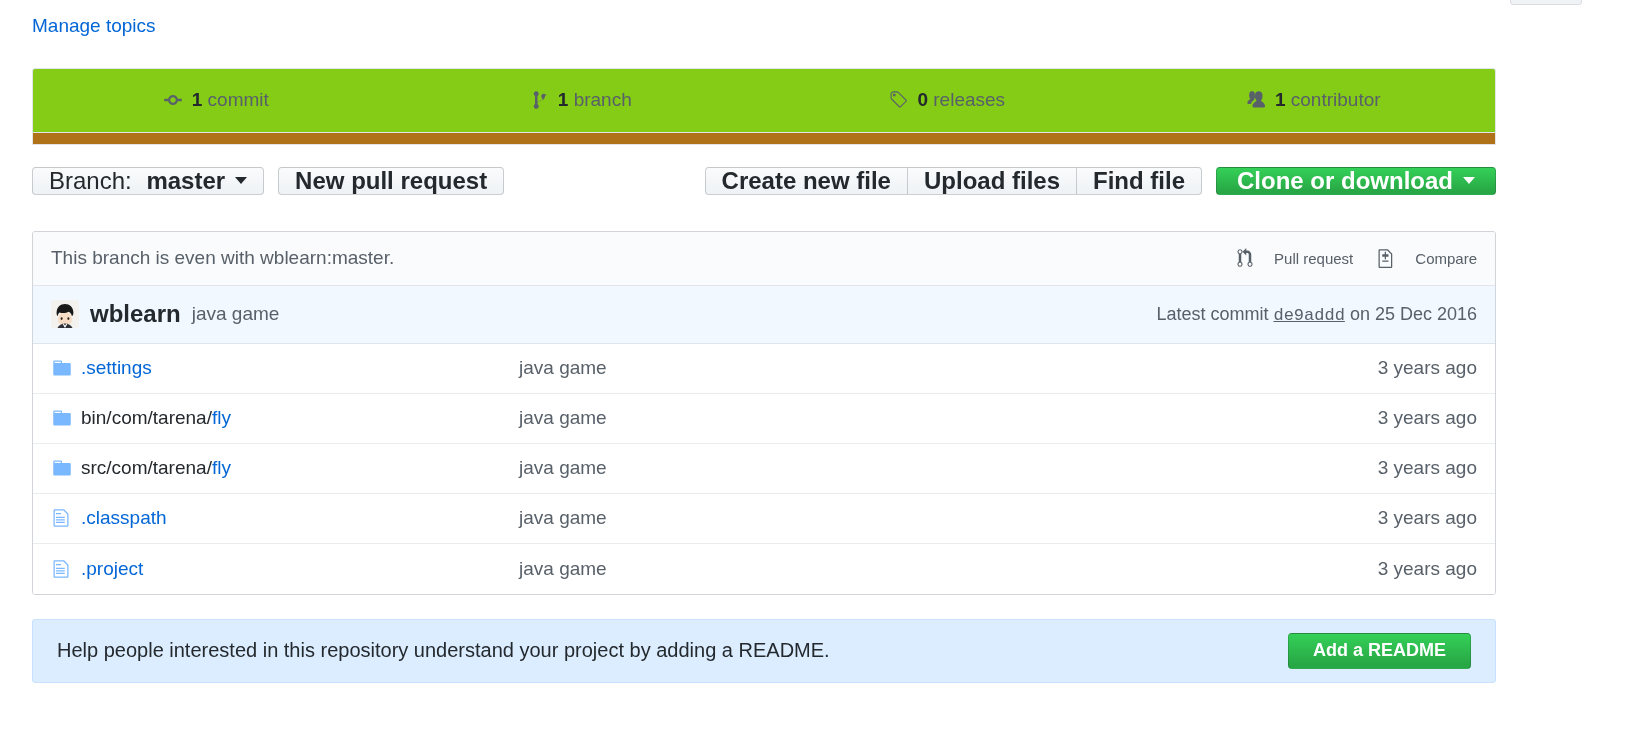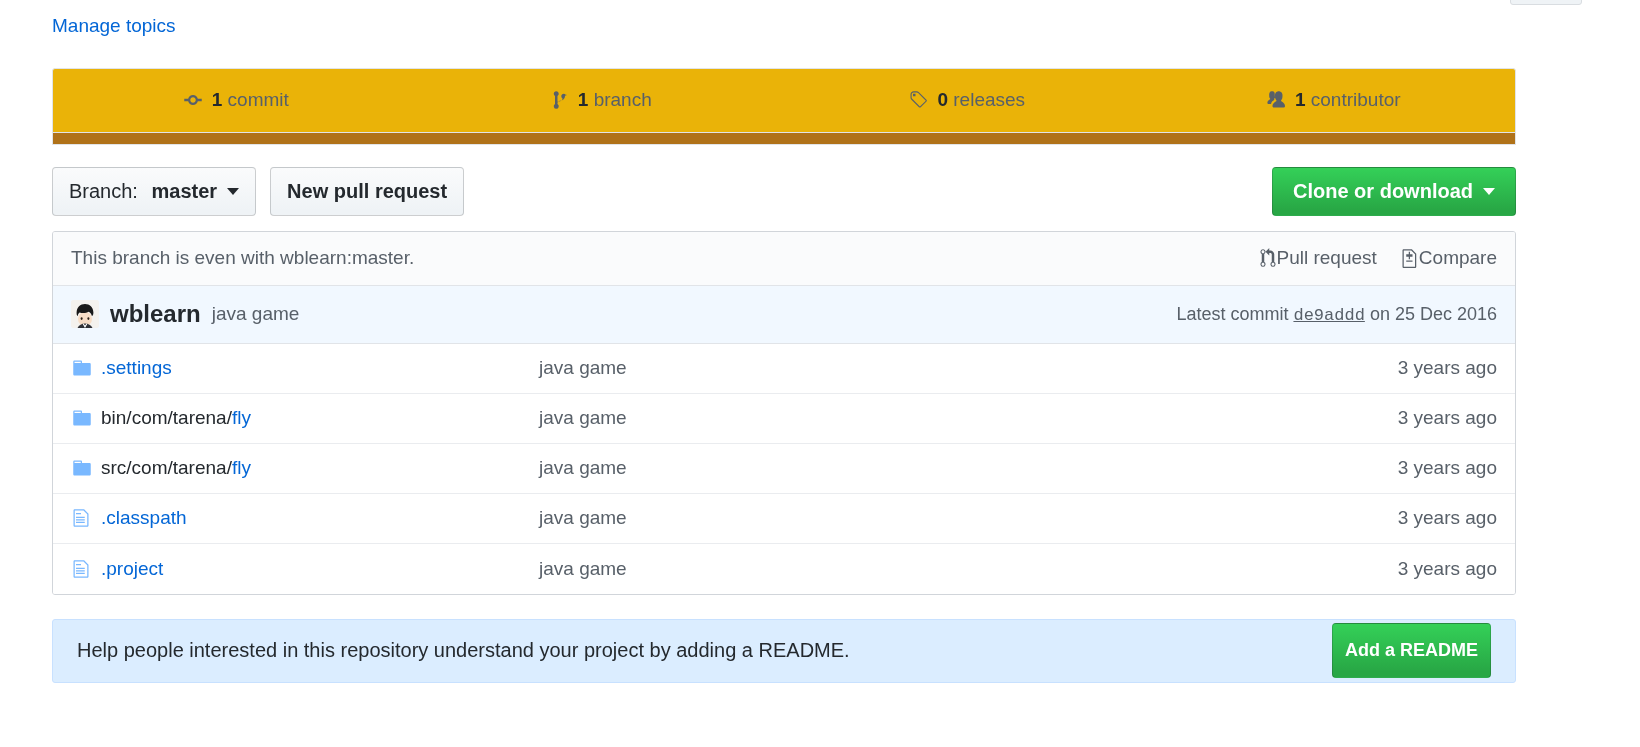--- a/index.html
+++ b/index.html
@@ -17,41 +17,41 @@
     overflow: hidden;
   }
   .page {
     position: relative;
     width: 1640px;
     height: 747px;
     box-sizing: border-box;
   }
   .container {
     position: absolute;
-    left: 52px;
+    left: 32px;
     top: 0;
     width: 1464px;
   }
 
   
   .manage-topics {
     display: block;
     color: #0366d6;
     font-size: 19px;
     text-decoration: none;
     padding-top: 14px;
     line-height: 1.3;
   }
 
   
   .numbers-wrap {
     margin-top: 29px;
     border: 1px solid #e1e4e8;
     border-radius: 3px 3px 0 0;
-    background: #eab308;
+    background: #84cc16;
     display: flex;
     overflow: hidden;
   }
   .num-item {
     flex: 1 1 25%;
     display: flex;
     align-items: center;
     justify-content: center;
     gap: 9px;
     height: 63px;
@@ -85,23 +85,23 @@
     height: 42px;
   }
   .actions-left { display: flex; gap: 14px; }
   .actions-right { display: flex; align-items: stretch; }
 
   .btn {
     display: inline-flex;
     align-items: center;
     justify-content: center;
     gap: 8px;
-    height: 49px;
+    height: 28px;
     padding: 0 16px;
-    font-size: 20px;
+    font-size: 24px;
     font-weight: bold;
     color: #24292e;
     background: linear-gradient(180deg,#fafbfc 0%,#eff3f6 90%);
     border: 1px solid rgba(27,31,35,0.2);
     border-radius: 4px;
     box-sizing: border-box;
     white-space: nowrap;
     cursor: pointer;
     font-family: "Liberation Sans", sans-serif;
   }
@@ -157,23 +157,23 @@
     font-size: 19px;
   }
   .branch-status-links {
     display: flex;
     align-items: center;
     gap: 24px;
   }
   .bs-link {
     display: inline-flex;
     align-items: center;
-    gap: 0;
-    color: #586069;
-    font-size: 19px;
+    gap: 20px;
+    color: #586069;
+    font-size: 15px;
     text-decoration: none;
   }
 
   .commit-row {
     display: flex;
     align-items: center;
     justify-content: space-between;
     height: 58px;
     padding: 0 18px;
     background: #f1f8ff;
@@ -269,22 +269,22 @@
     justify-content: space-between;
     padding: 0 24px;
     height: 64px;
     box-sizing: border-box;
   }
   .readme-text {
     color: #24292e;
     font-size: 20px;
   }
   .btn-readme {
-    height: 55px;
-    padding: 0 12px;
+    height: 36px;
+    padding: 0 24px;
     font-size: 18px;
   }
 
   
   .top-stub {
     position: absolute;
     right: 58px;
     top: -6px;
     width: 72px;
     height: 11px;
@@ -354,20 +354,25 @@
       <div class="actions-left">
         <button class="btn btn-branch">
           <span class="bm-label">Branch:&nbsp;</span>
             <span>master</span>
             <span class="caret"></span>
         </button>
         <button class="btn">New pull request</button>
       </div>
 
       <div class="actions-right">
+        <div class="btn-group">
+          <button class="btn">Create new file</button>
+          <button class="btn">Upload files</button>
+          <button class="btn">Find file</button>
+        </div>
         <button class="btn btn-green">
           <span>Clone or download</span>
             <span class="caret caret-white"></span>
         </button>
       </div>
     </div>
 
     <div class="file-box">
 
       <div class="branch-status">

